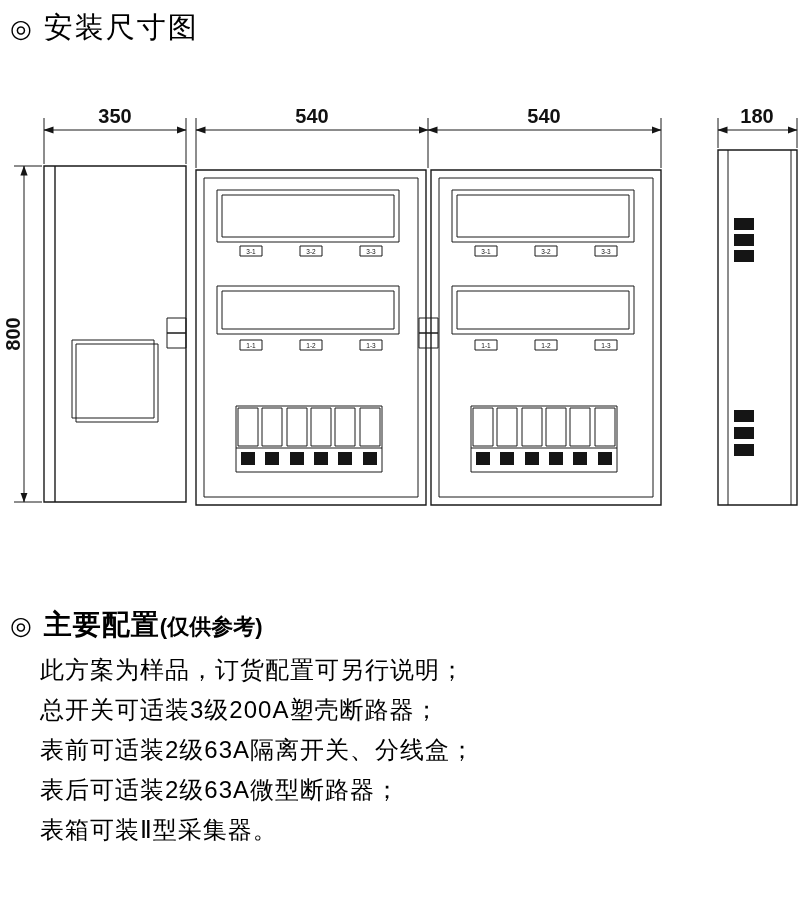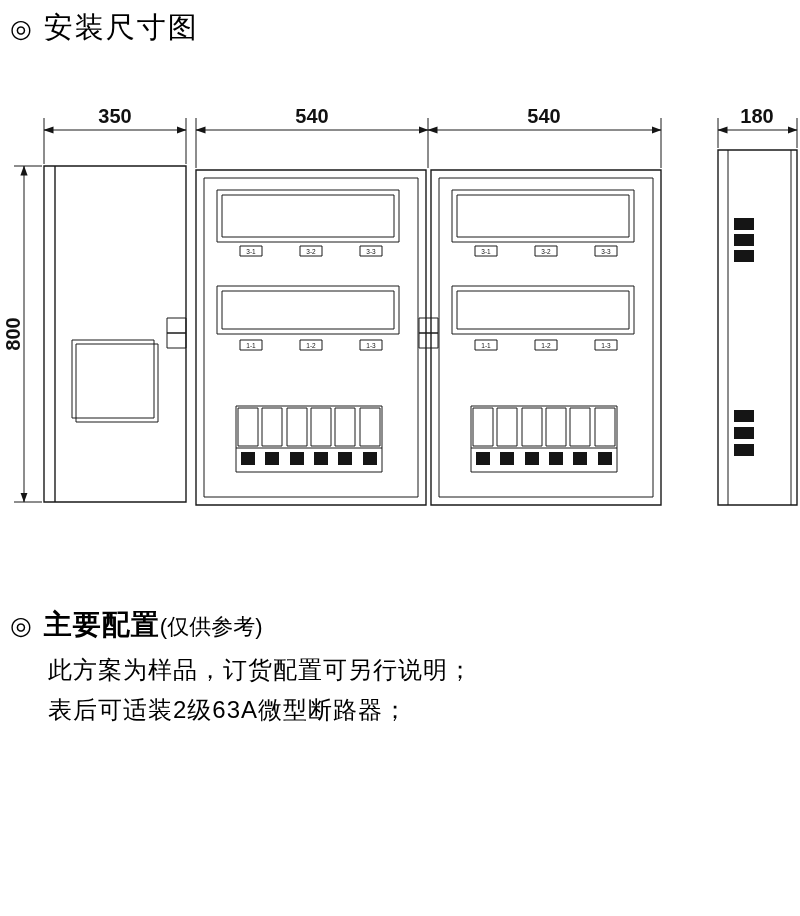--- a/index.html
+++ b/index.html
@@ -6,22 +6,22 @@
   html,body { background:#fff; }
   body {
     width:800px; height:916px; position:relative; overflow:hidden;
     font-family:"Liberation Sans","DejaVu Sans",sans-serif; color:#000;
   }
   .h1row { position:absolute; left:10px; top:8px; display:flex; align-items:center; gap:12px; }
   .bullet { font-size:25px; font-weight:bold; font-family:"DejaVu Sans",sans-serif; line-height:1; }
   .h1 { font-size:29px; font-weight:normal; letter-spacing:2px; }
   .h2row { position:absolute; left:10px; top:606px; display:flex; align-items:center; gap:12px; }
   .h2 { font-size:28px; font-weight:bold; letter-spacing:1px;margin-top:26px; }
-  .h2note { font-size:22px; font-weight:normal; }
-  .cfg { position:absolute; left:48px; top:650px; font-size:24px; line-height:40px; letter-spacing:1px; }
+  .h2note { font-size:22px; font-weight:bold; }
+  .cfg { position:absolute; left:40px; top:650px; font-size:24px; line-height:40px; letter-spacing:1px; }
   .cfg div { white-space:nowrap; }
   svg.drawing { position:absolute; left:0; top:0; }
   svg.drawing * { vector-effect:non-scaling-stroke; }
   .ln { stroke:#1a1a1a; stroke-width:1.4; fill:none; }
   .thin { stroke:#1a1a1a; stroke-width:1; fill:none; }
   .blk { fill:#151515; stroke:none; }
   .dimtxt { font:bold 20px "Liberation Sans","DejaVu Sans",sans-serif; fill:#111; }
   .tagtxt { font:6.5px "Liberation Sans","DejaVu Sans",sans-serif; fill:#111; }
 </style>
 </head>
@@ -180,14 +180,17 @@
 
 <div class="h2row">
   <span class="bullet">◎</span>
   <span>
     <span class="h2">主要配置</span><span class="h2note">(仅供参考)</span>
   </span>
 </div>
 
 <div class="cfg">
   <div>此方案为样品，订货配置可另行说明；</div>
+  <div>总开关可适装3级200A塑壳断路器；</div>
+  <div>表前可适装2级63A隔离开关、分线盒；</div>
   <div>表后可适装2级63A微型断路器；</div>
+  <div>表箱可装Ⅱ型采集器。</div>
 </div>
 
 </body></html>

